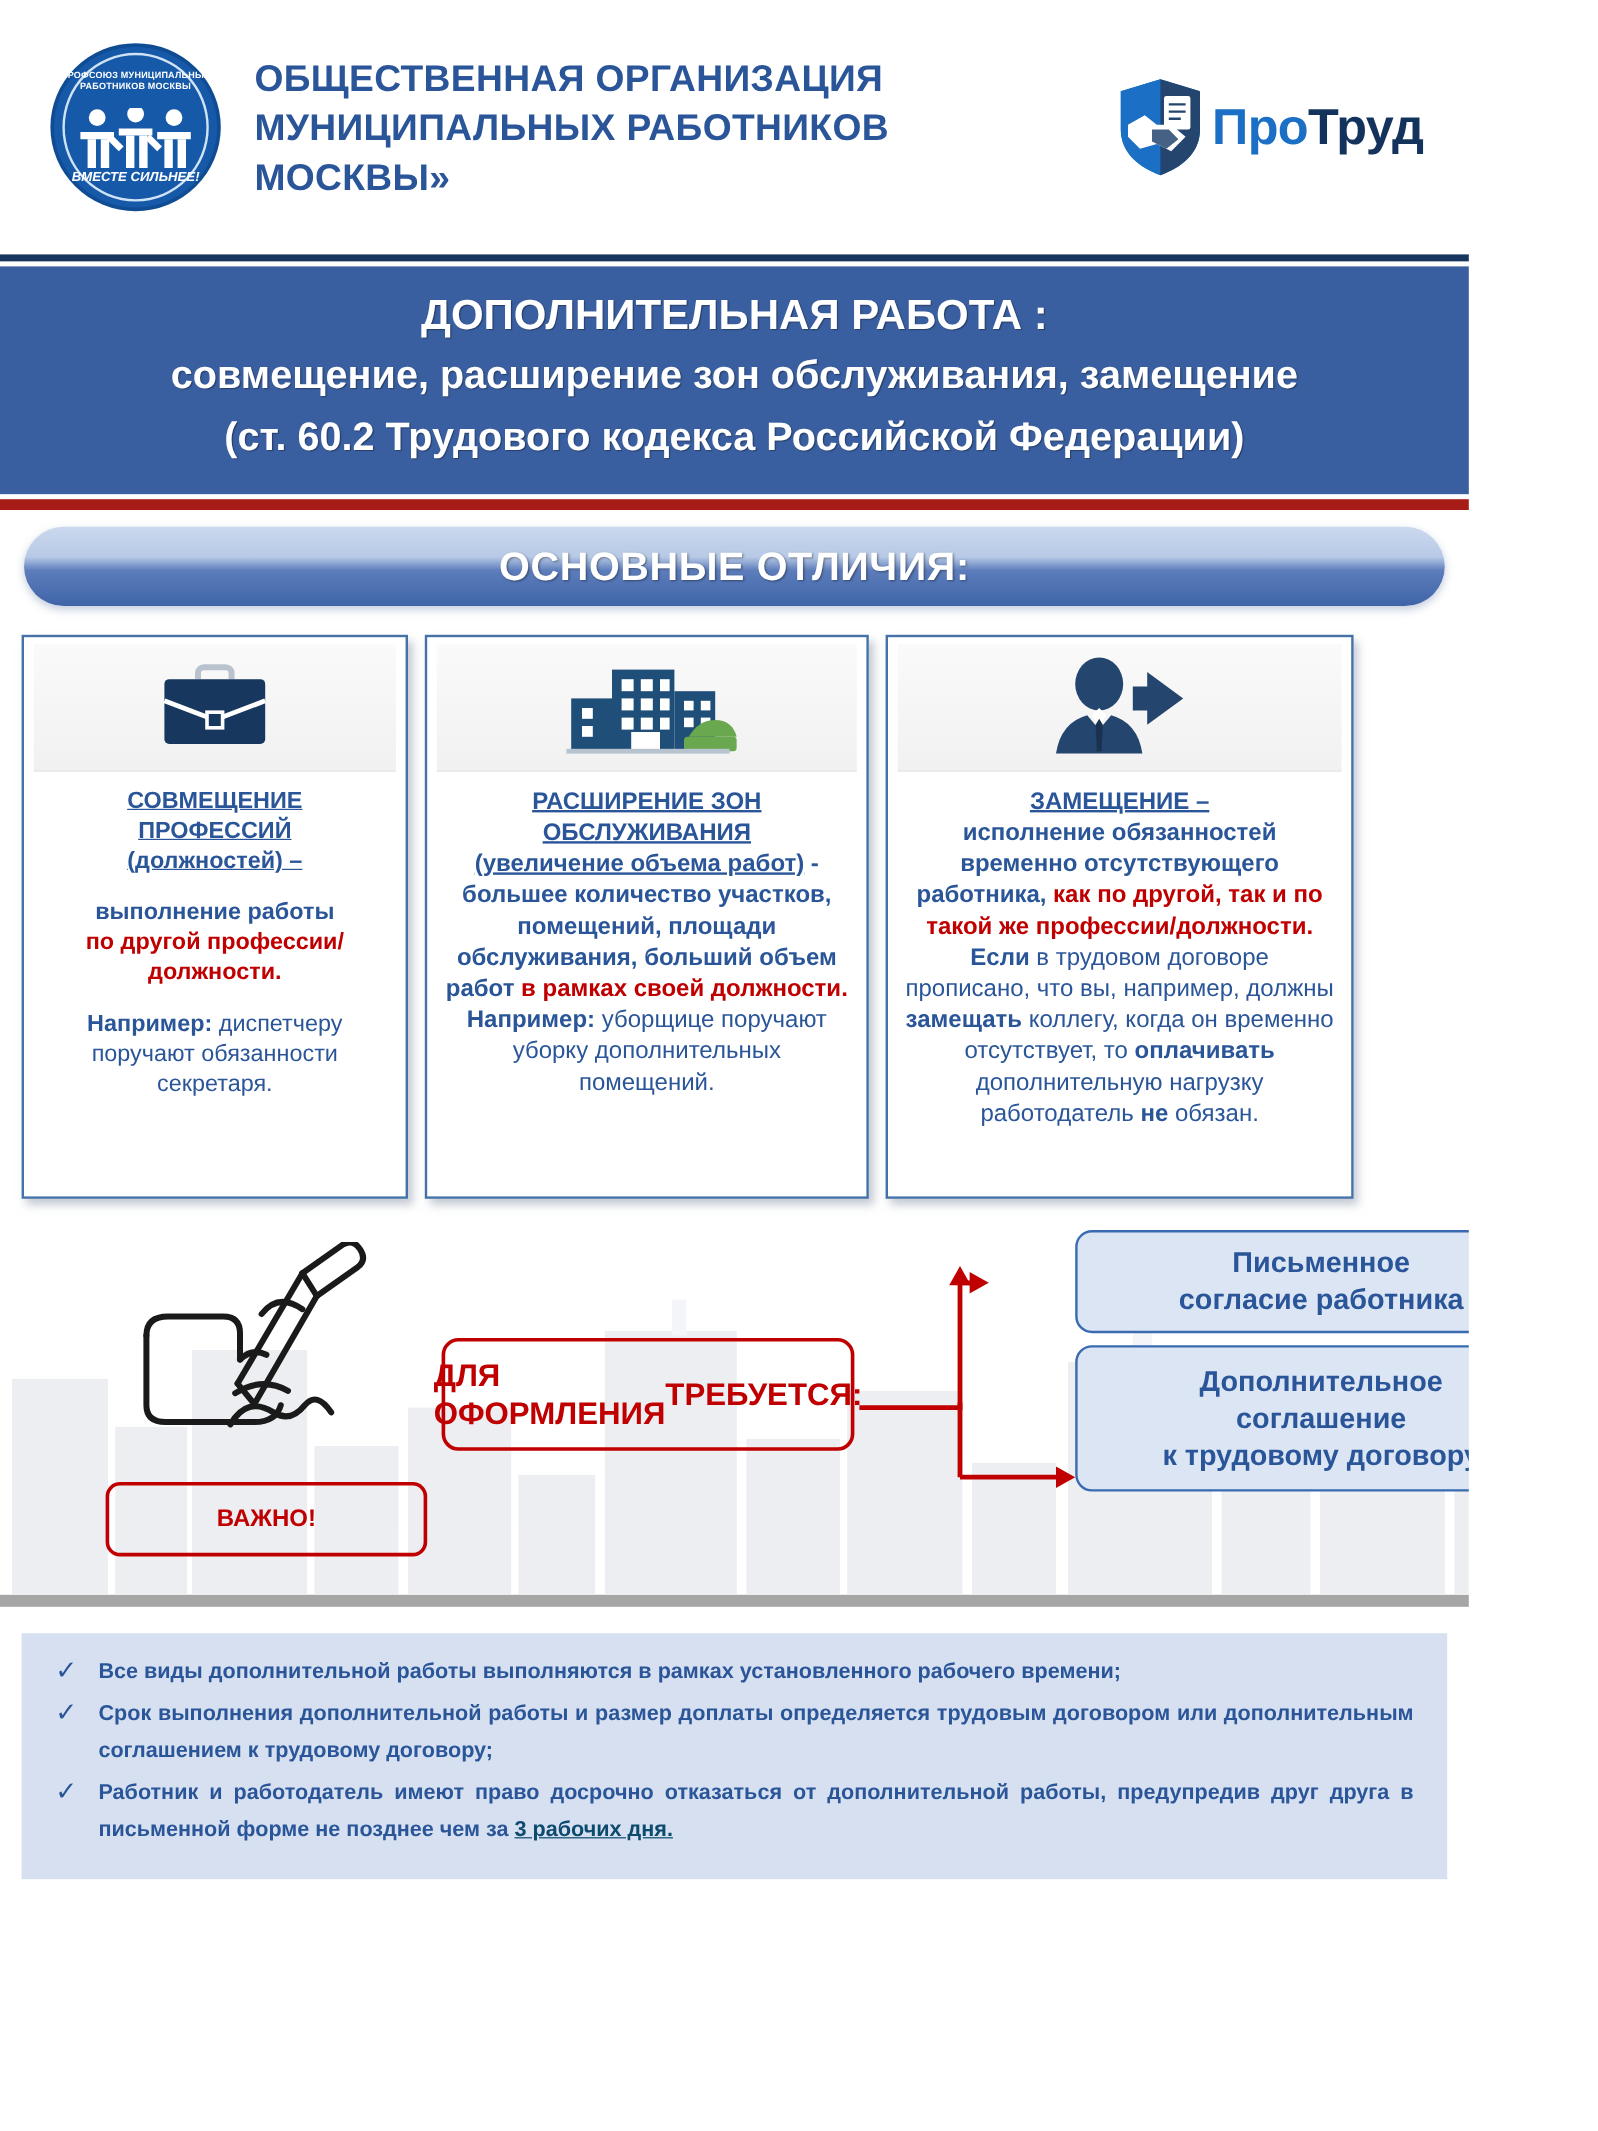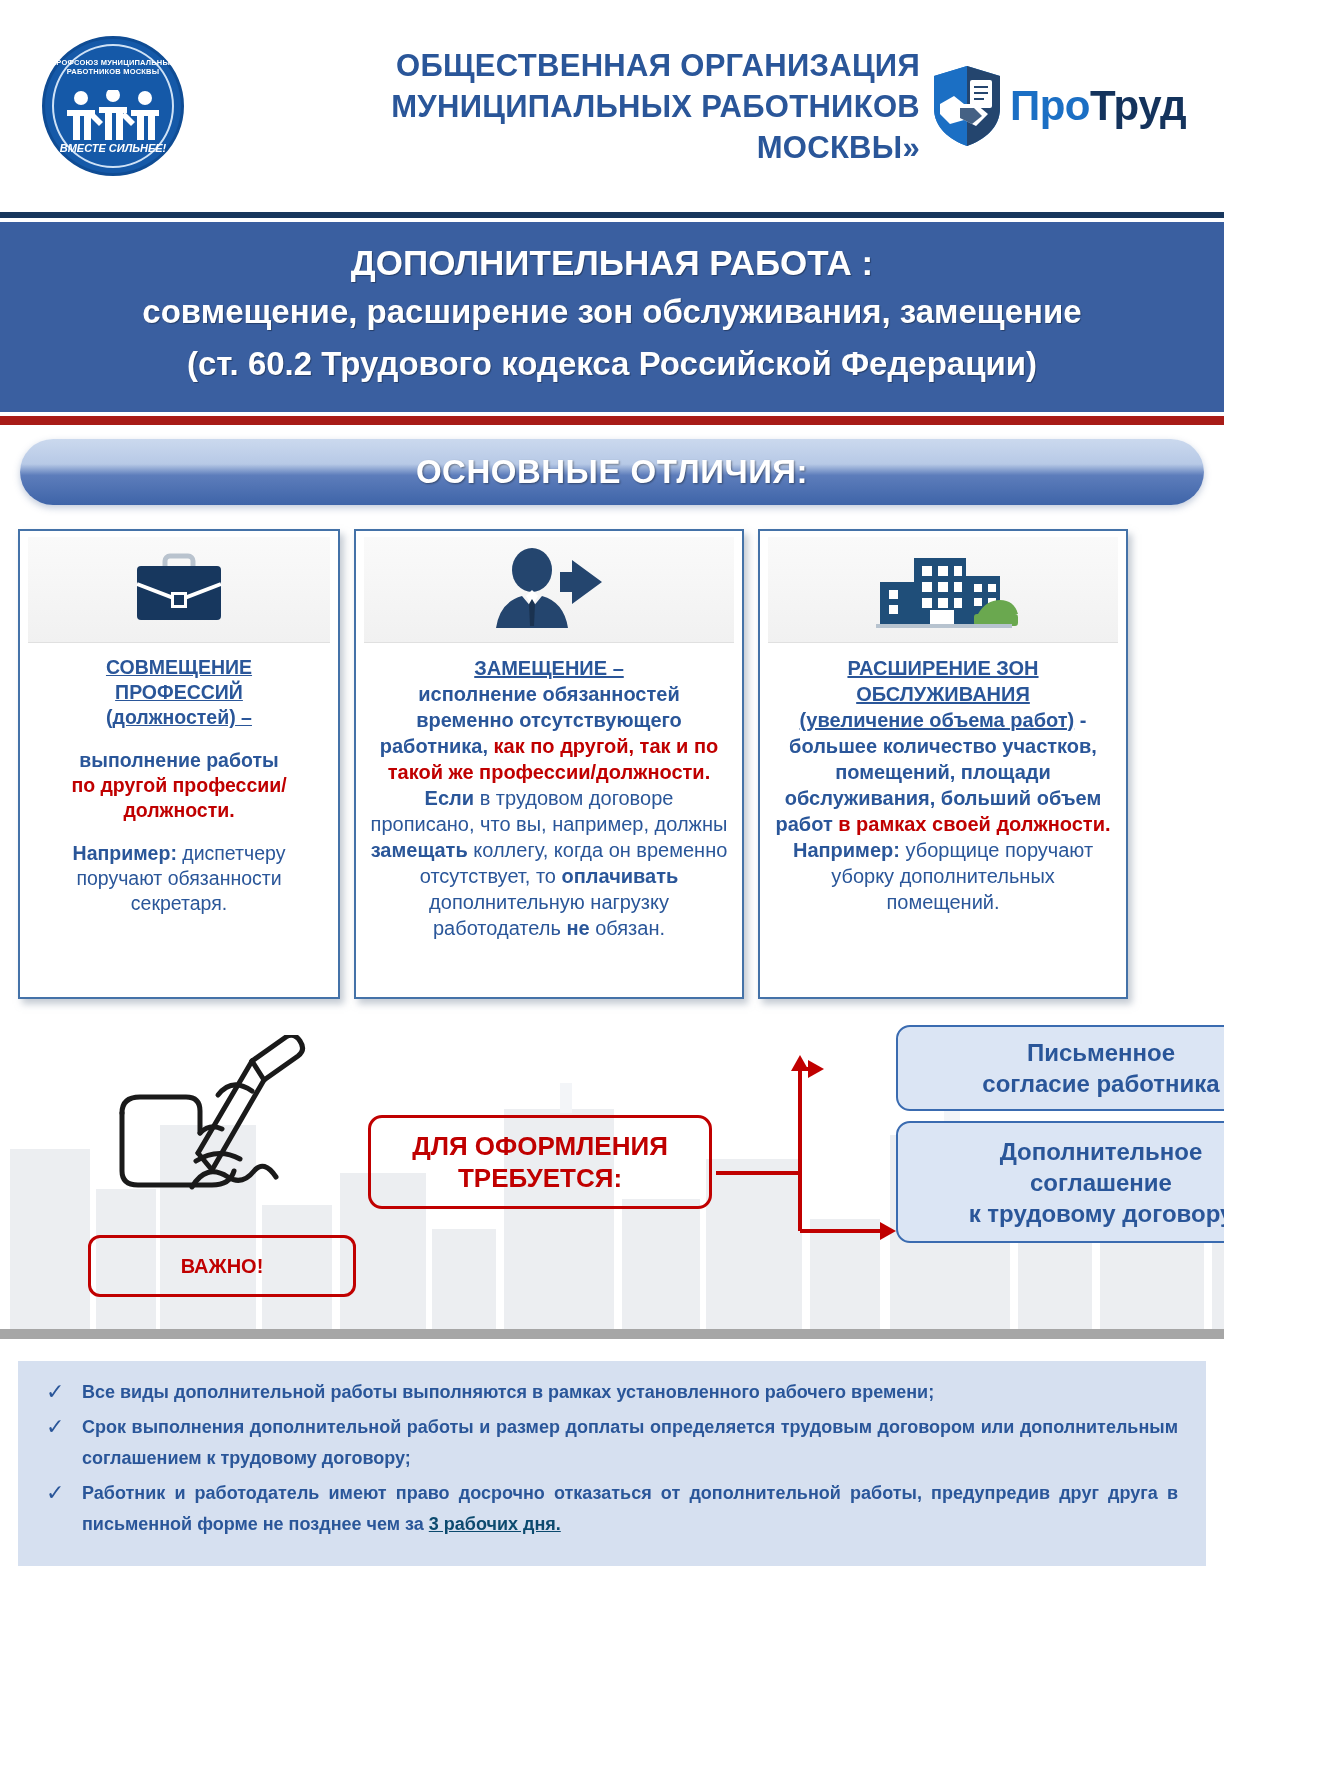--- a/index.html
+++ b/index.html
@@ -37,21 +37,21 @@
     font-size: 7.5px; font-weight: bold; line-height: 9px;
     letter-spacing: .2px;
   }
   .logo-people { position:absolute; top: 58px; left: 0; right: 0; text-align:center; }
   .logo-bottom-text {
     position: absolute; bottom: 26px; left: 0; right: 0;
     text-align: center; color:#fff;
     font-size: 11px; font-weight: bold; font-style: italic;
   }
   .header-title {
-    flex: 1 1 auto; text-align: right;
+    flex: 1 1 auto; text-align: left;
     color: #2a5699; font-weight: bold;
     font-size: 31px; line-height: 41px;
     letter-spacing: .3px;
     padding: 0 10px;
   }
   .protrud { flex: 0 0 270px; display:flex; align-items:center; gap: 6px; }
   .protrud-shield { width: 74px; height: 84px; flex: 0 0 74px; }
   .protrud-word { font-size: 42px; font-weight: bold; letter-spacing: -.5px; }
   .protrud-pro { color: #1b6fc4; }
   .protrud-trud { color: #14335c; }
@@ -133,21 +133,21 @@
     margin-top: 10px;
     overflow: hidden;
   }
   .skyline { position:absolute; left:0; right:0; bottom:0; height: 250px; opacity:.85; }
   .hand-wrap { position:absolute; left: 100px; top: 26px; }
   .req-box {
     position: absolute; left: 368px; top: 106px;
     width: 344px; height: 94px;
     border: 3px solid #c00000; border-radius: 14px;
     background: transparent;
-    display:flex; flex-direction:column; align-items:center; justify-content:center;
+    display:flex; flex-direction:row; align-items:center; justify-content:center;
     color:#c00000; font-weight: bold; font-size: 26px; line-height: 32px;
   }
   .imp-box {
     position: absolute; left: 88px; top: 226px;
     width: 268px; height: 62px;
     border: 3px solid #c00000; border-radius: 12px;
     display:flex; align-items:center; justify-content:center;
     color:#c00000; font-weight: bold; font-size: 20px;
     background: transparent;
   }
@@ -272,37 +272,20 @@
       </div>
       <div class="card-body">
         <span class="card-head">СОВМЕЩЕНИЕ</span><br>
         <span class="card-head">ПРОФЕССИЙ</span><br>
         <span class="card-head">(должностей) –</span>
         <span class="gap"></span>
         <span>выполнение работы</span><br>
         <span class="red">по другой профессии/должности.</span>
         <span class="gap"></span>
         <span>Например:</span><span class="reg"> диспетчеру поручают обязанности секретаря.</span>
-      </div>
-    </div>
-
-    <div class="card card-3">
-      <div class="card-icon">
-        <svg width="150" height="88" viewBox="0 0 150 88" aria-hidden="true">
-          <ellipse cx="58" cy="24" rx="20" ry="22" fill="#24456e"></ellipse>
-          <path d="M22 82 q4 -26 26 -32 l10 12 l10 -12 q22 6 26 32 z" fill="#24456e"></path>
-          <path d="M52 50 l6 10 l6 -10 l-6 -6 z" fill="#ffffff"></path>
-          <path d="M55 58 l3 -5 l3 5 l-1 22 h-4 z" fill="#1a3250"></path>
-          <path d="M98 26 v-12 l30 22 l-30 22 v-12 h-12 v-20 z" fill="#24456e"></path>
-        </svg>
-      </div>
-      <div class="card-body">
-        <span class="card-head">ЗАМЕЩЕНИЕ –</span><br>
-        <span>исполнение обязанностей временно отсутствующего работника, </span><span class="red">как по другой, так и по такой же профессии/должности.</span>
-        <span>Если</span><span class="reg"> в трудовом договоре прописано, что вы, например, должны </span><span>замещать</span><span class="reg"> коллегу, когда он временно отсутствует, то </span><span>оплачивать</span><span class="reg"> дополнительную нагрузку работодатель </span><span>не</span><span class="reg"> обязан.</span>
       </div>
     </div>
 
     <div class="card card-2">
       <div class="card-icon">
         <svg width="150" height="84" viewBox="0 0 150 84" aria-hidden="true">
           <rect x="12" y="34" width="34" height="44" fill="#1f4e79"></rect>
           <rect x="46" y="10" width="52" height="68" fill="#1f4e79"></rect>
           <rect x="98" y="28" width="34" height="50" fill="#1f4e79"></rect>
           <g fill="#ffffff">
@@ -329,20 +312,37 @@
         </svg>
       </div>
       <div class="card-body">
         <span class="card-head">РАСШИРЕНИЕ ЗОН</span><br>
         <span class="card-head">ОБСЛУЖИВАНИЯ</span><br>
         <span class="card-head">(увеличение объема работ)</span><span> -</span>
         <span>большее количество участков, помещений, площади обслуживания, больший объем работ </span><span class="red">в рамках своей должности.</span>
         <span>Например:</span><span class="reg"> уборщице поручают уборку дополнительных помещений.</span>
       </div>
     </div>
+
+    <div class="card card-3">
+      <div class="card-icon">
+        <svg width="150" height="88" viewBox="0 0 150 88" aria-hidden="true">
+          <ellipse cx="58" cy="24" rx="20" ry="22" fill="#24456e"></ellipse>
+          <path d="M22 82 q4 -26 26 -32 l10 12 l10 -12 q22 6 26 32 z" fill="#24456e"></path>
+          <path d="M52 50 l6 10 l6 -10 l-6 -6 z" fill="#ffffff"></path>
+          <path d="M55 58 l3 -5 l3 5 l-1 22 h-4 z" fill="#1a3250"></path>
+          <path d="M98 26 v-12 l30 22 l-30 22 v-12 h-12 v-20 z" fill="#24456e"></path>
+        </svg>
+      </div>
+      <div class="card-body">
+        <span class="card-head">ЗАМЕЩЕНИЕ –</span><br>
+        <span>исполнение обязанностей временно отсутствующего работника, </span><span class="red">как по другой, так и по такой же профессии/должности.</span>
+        <span>Если</span><span class="reg"> в трудовом договоре прописано, что вы, например, должны </span><span>замещать</span><span class="reg"> коллегу, когда он временно отсутствует, то </span><span>оплачивать</span><span class="reg"> дополнительную нагрузку работодатель </span><span>не</span><span class="reg"> обязан.</span>
+      </div>
+    </div>
   </div>
 
   <div class="mid">
 
     <div class="skyline">
       <svg width="1332" height="250" viewBox="0 0 1332 250" aria-hidden="true" preserveAspectRatio="none">
         <g fill="#e9ecef">
           <rect x="10" y="70" width="80" height="180"></rect>
           <rect x="96" y="110" width="60" height="140"></rect>
           <rect x="160" y="46" width="96" height="204"></rect>

